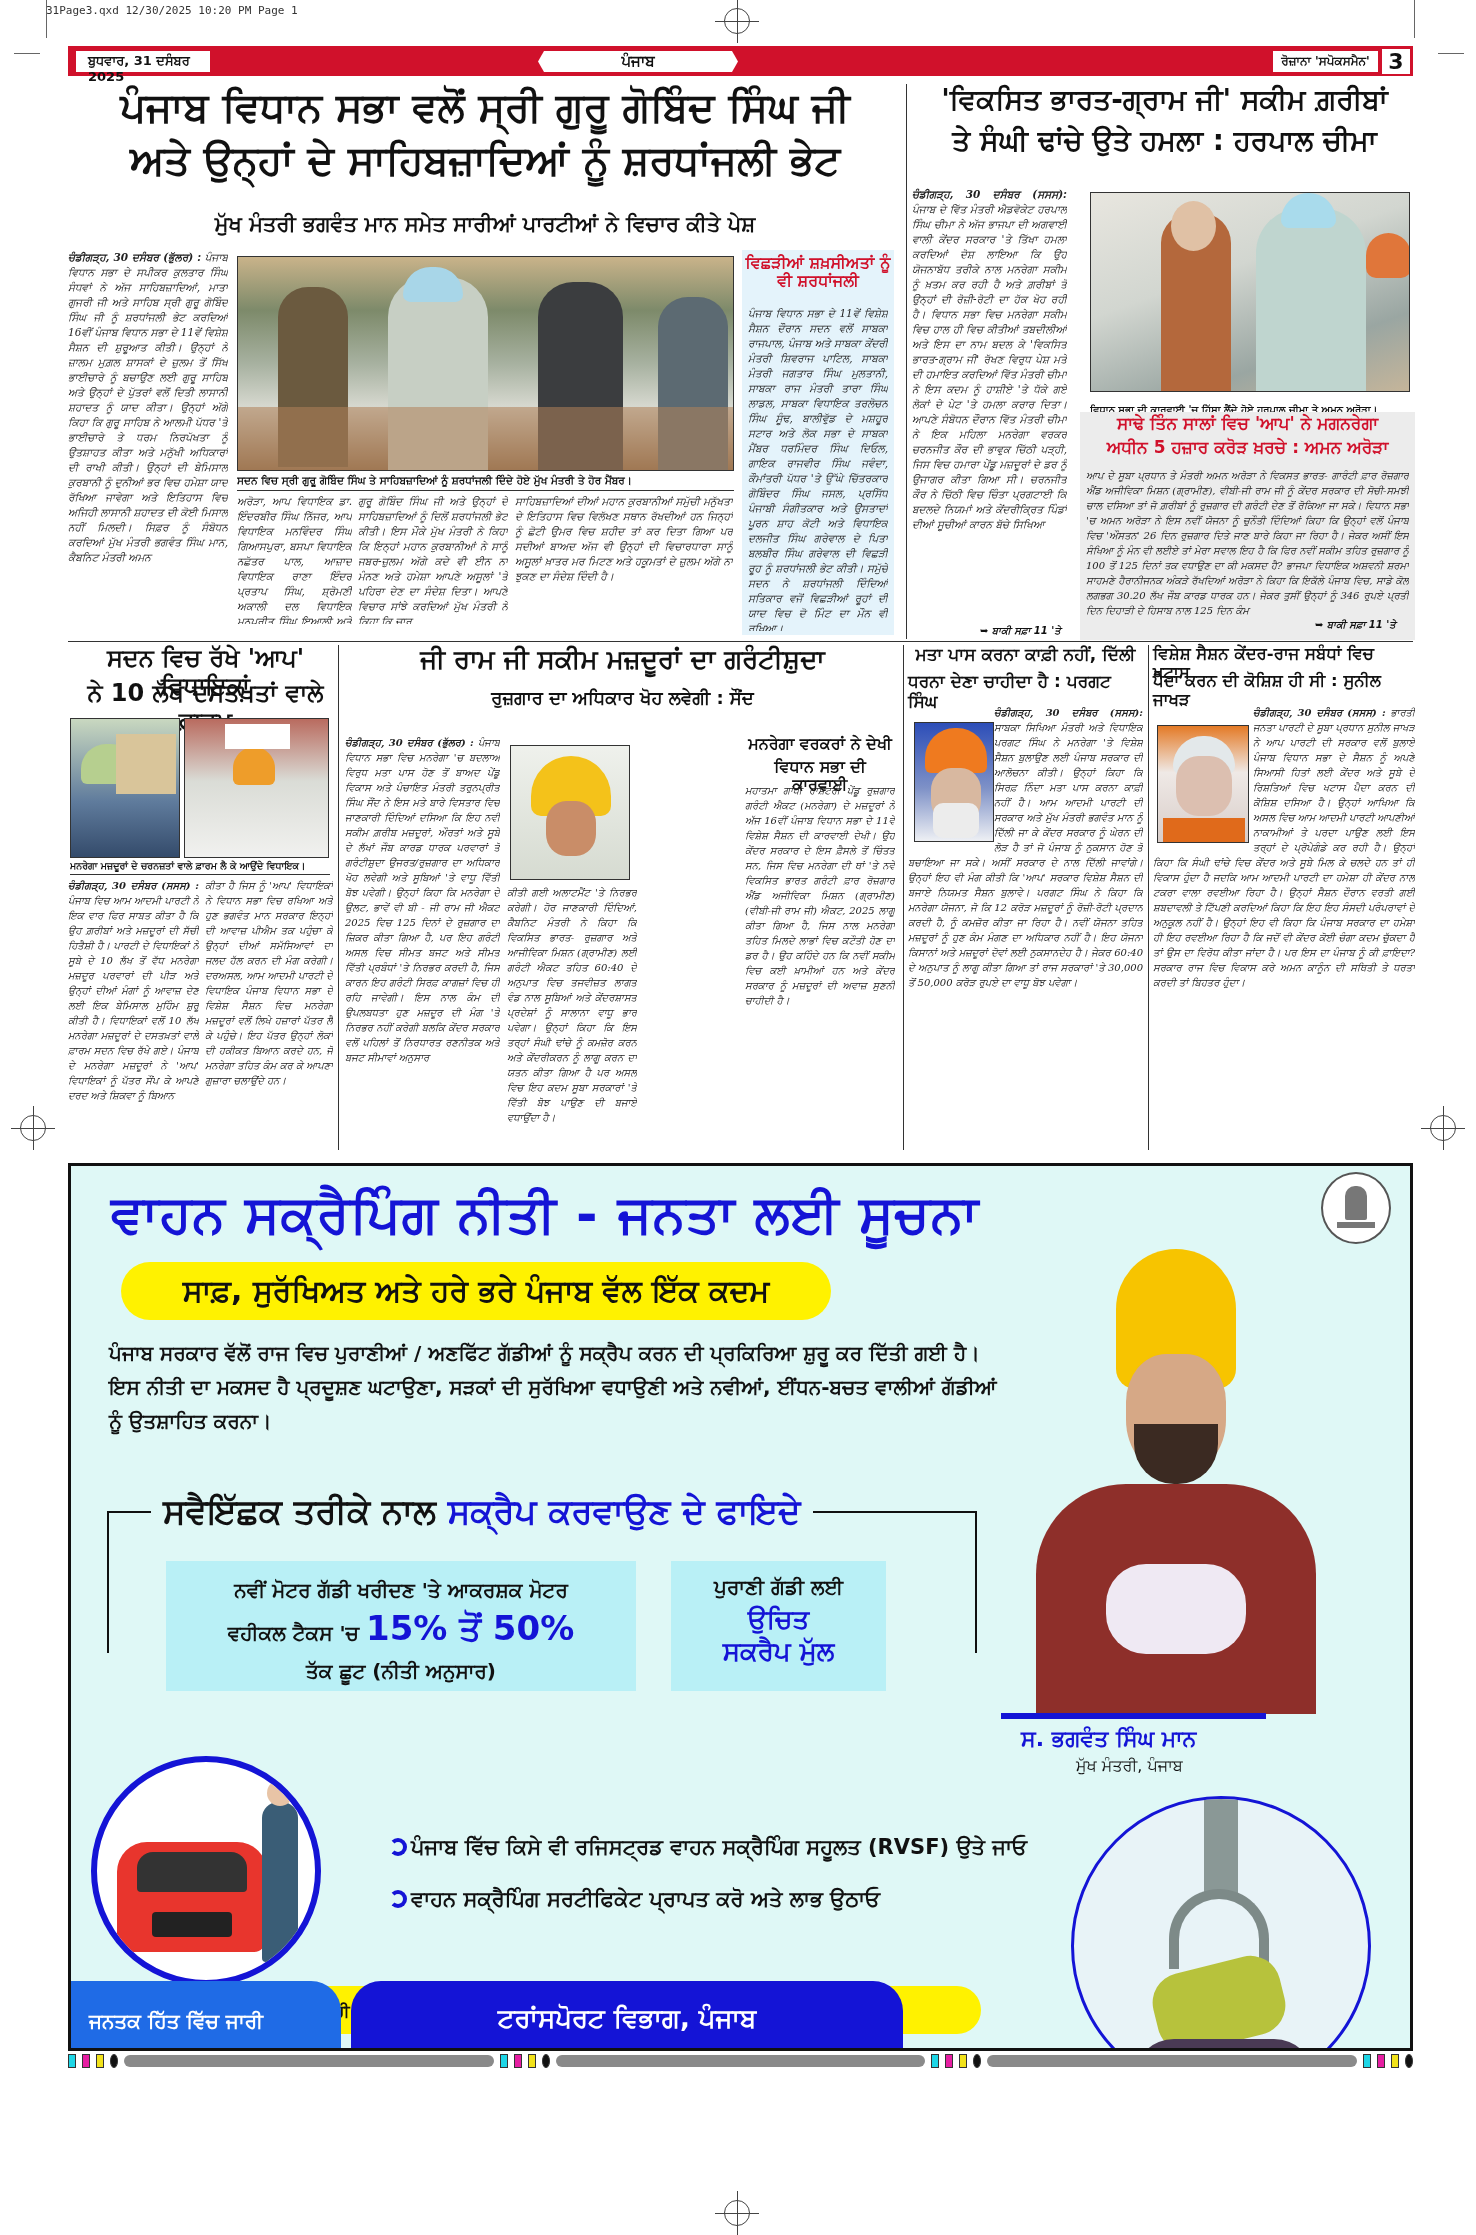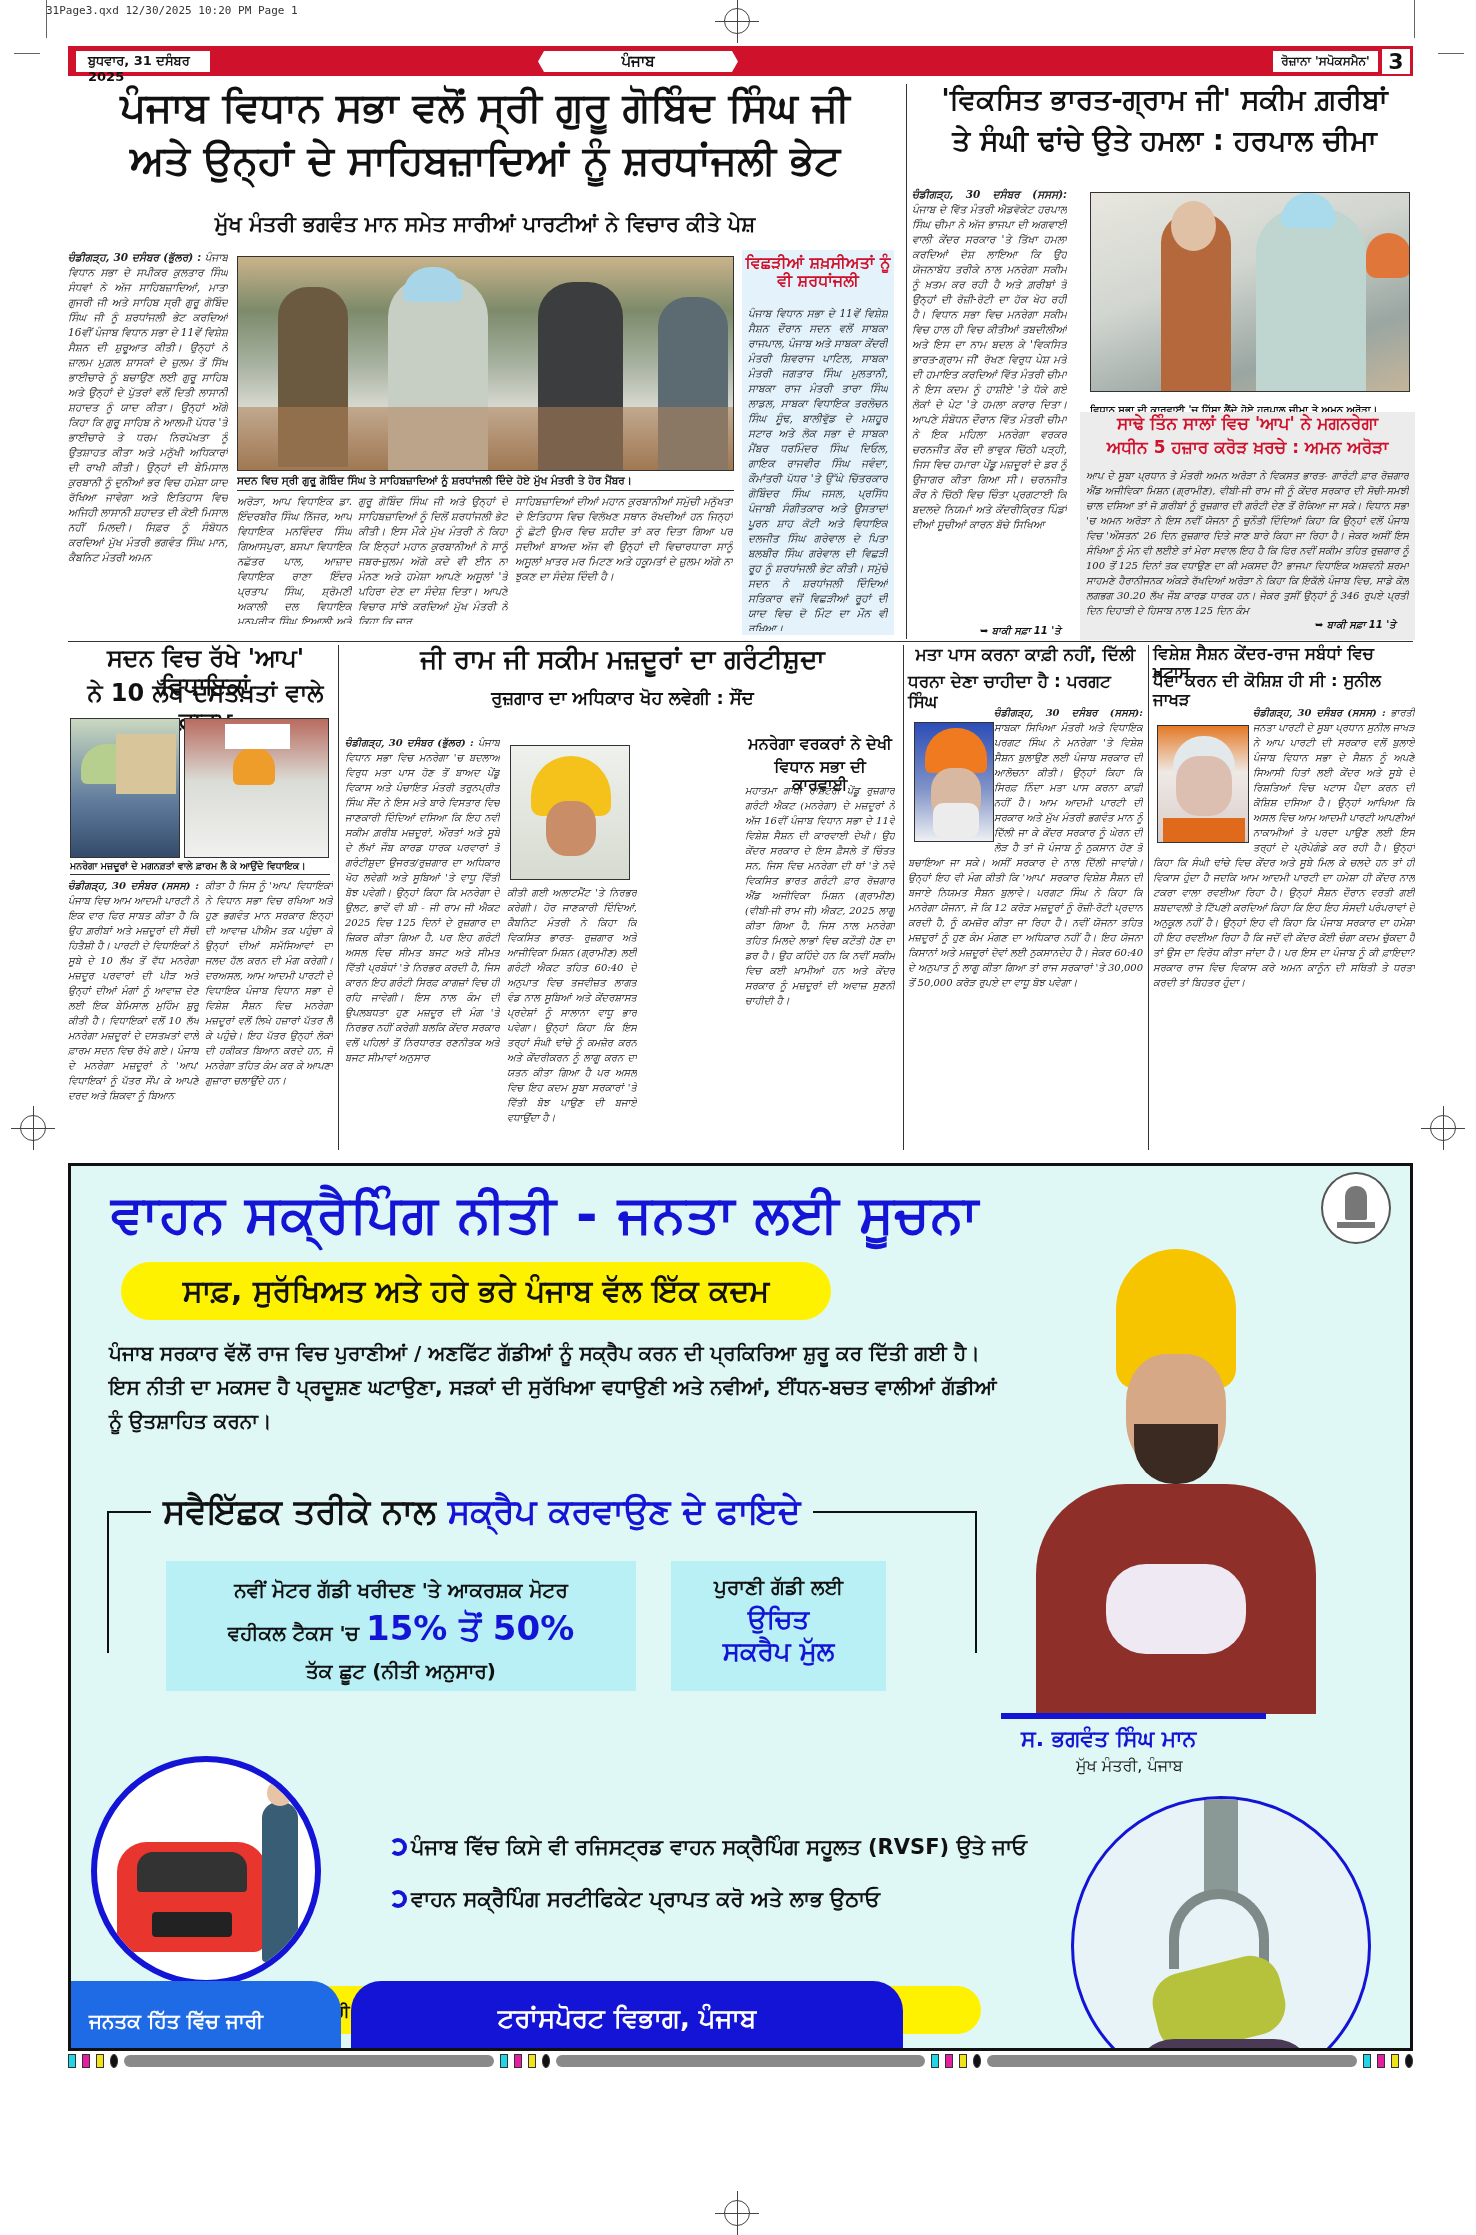--- a/index.html
+++ b/index.html
@@ -143,21 +143,21 @@
 <div class="headline" style="left:68px; top:645px; font-size:24px; width:275px; text-align:center;">ਸਦਨ ਵਿਚ ਰੱਖੇ 'ਆਪ' ਵਿਧਾਇਕਾਂ</div>
 <div class="headline" style="left:68px; top:680px; font-size:24px; width:275px; text-align:center;">ਨੇ 10 ਲੱਖ ਦਸਤਖ਼ਤਾਂ ਵਾਲੇ ਫ਼ਾਰਮ</div>
 <div class="photo" style="left:70px; top:718px; width:110px; height:140px; background:linear-gradient(180deg,#c9d8c0,#5f7b9c 60%,#344b6b);">
   <div style="position:absolute;left:10px;top:25px;width:55px;height:40px;background:#b6cf8f;border-radius:25px 25px 6px 6px;"></div>
   <div style="position:absolute;left:45px;top:15px;width:60px;height:60px;background:#d9c59a;"></div>
 </div>
 <div class="photo" style="left:184px; top:718px; width:145px; height:140px; background:linear-gradient(180deg,#b96b5f,#dadcd6 45%,#f1f1ef);">
   <div style="position:absolute;left:48px;top:28px;width:42px;height:38px;background:#ee9d2a;border-radius:22px 22px 6px 6px;"></div>
   <div style="position:absolute;left:40px;top:5px;width:65px;height:25px;background:#fff;"></div>
 </div>
-<div class="caption" style="left:70px; top:860px; width:260px; font-size:9.5px; white-space:nowrap; overflow:hidden;">ਮਨਰੇਗਾ ਮਜ਼ਦੂਰਾਂ ਦੇ ਮਗਨਰ਼ਤਾਂ ਵਾਲੇ ਫ਼ਾਰਮ ਲੈ ਕੇ ਆਉਂਦੇ ਵਿਧਾਇਕ।</div>
+<div class="caption" style="left:70px; top:860px; width:260px; font-size:9.5px; white-space:nowrap; overflow:hidden;">ਮਨਰੇਗਾ ਮਜ਼ਦੂਰਾਂ ਦੇ ਚਰਨਜ਼ਤਾਂ ਵਾਲੇ ਫ਼ਾਰਮ ਲੈ ਕੇ ਆਉਂਦੇ ਵਿਧਾਇਕ।</div>
 <div class="h-rule" style="left:70px; top:874px; width:260px;"></div>
 <div class="body-text" style="left:68px; top:878px; width:131px; height:270px; overflow:hidden; font-size:10px;">
   <b>ਚੰਡੀਗੜ੍ਹ, 30 ਦਸੰਬਰ (ਸਸਸ) :</b>
   <span>ਪੰਜਾਬ ਵਿਚ ਆਮ ਆਦਮੀ ਪਾਰਟੀ ਨੇ ਇਕ ਵਾਰ ਫਿਰ ਸਾਬਤ ਕੀਤਾ ਹੈ ਕਿ ਉਹ ਗ਼ਰੀਬਾਂ ਅਤੇ ਮਜ਼ਦੂਰਾਂ ਦੀ ਸੱਚੀ ਹਿਤੈਸ਼ੀ ਹੈ। ਪਾਰਟੀ ਦੇ ਵਿਧਾਇਕਾਂ ਨੇ ਸੂਬੇ ਦੇ 10 ਲੱਖ ਤੋਂ ਵੱਧ ਮਨਰੇਗਾ ਮਜ਼ਦੂਰ ਪਰਵਾਰਾਂ ਦੀ ਪੀੜ ਅਤੇ ਉਨ੍ਹਾਂ ਦੀਆਂ ਮੰਗਾਂ ਨੂੰ ਆਵਾਜ਼ ਦੇਣ ਲਈ ਇਕ ਬੇਮਿਸਾਲ ਮੁਹਿੰਮ ਸ਼ੁਰੂ ਕੀਤੀ ਹੈ। ਵਿਧਾਇਕਾਂ ਵਲੋਂ 10 ਲੱਖ ਮਨਰੇਗਾ ਮਜ਼ਦੂਰਾਂ ਦੇ ਦਸਤਖ਼ਤਾਂ ਵਾਲੇ ਫ਼ਾਰਮ ਸਦਨ ਵਿਚ ਰੱਖੇ ਗਏ। ਪੰਜਾਬ ਦੇ ਮਨਰੇਗਾ ਮਜ਼ਦੂਰਾਂ ਨੇ 'ਆਪ' ਵਿਧਾਇਕਾਂ ਨੂੰ ਪੱਤਰ ਸੌਂਪ ਕੇ ਆਪਣੇ ਦਰਦ ਅਤੇ ਸ਼ਿਕਵਾ ਨੂੰ ਬਿਆਨ</span>
 </div>
 <div class="body-text" style="left:205px; top:878px; width:128px; height:270px; overflow:hidden; font-size:10px;">ਕੀਤਾ ਹੈ ਜਿਸ ਨੂੰ 'ਆਪ' ਵਿਧਾਇਕਾਂ ਨੇ ਵਿਧਾਨ ਸਭਾ ਵਿਚ ਰਖਿਆ ਅਤੇ ਹੁਣ ਭਗਵੰਤ ਮਾਨ ਸਰਕਾਰ ਇਨ੍ਹਾਂ ਦੀ ਆਵਾਜ਼ ਪੀਐਮ ਤਕ ਪਹੁੰਚਾ ਕੇ ਉਨ੍ਹਾਂ ਦੀਆਂ ਸਮੱਸਿਆਵਾਂ ਦਾ ਜਲਦ ਹੱਲ ਕਰਨ ਦੀ ਮੰਗ ਕਰੇਗੀ। ਦਰਅਸਲ, ਆਮ ਆਦਮੀ ਪਾਰਟੀ ਦੇ ਵਿਧਾਇਕ ਪੰਜਾਬ ਵਿਧਾਨ ਸਭਾ ਦੇ ਵਿਸ਼ੇਸ਼ ਸੈਸ਼ਨ ਵਿਚ ਮਨਰੇਗਾ ਮਜ਼ਦੂਰਾਂ ਵਲੋਂ ਲਿਖੇ ਹਜ਼ਾਰਾਂ ਪੱਤਰ ਲੈ ਕੇ ਪਹੁੰਚੇ। ਇਹ ਪੱਤਰ ਉਨ੍ਹਾਂ ਲੋਕਾਂ ਦੀ ਹਕੀਕਤ ਬਿਆਨ ਕਰਦੇ ਹਨ, ਜੋ ਮਨਰੇਗਾ ਤਹਿਤ ਕੰਮ ਕਰ ਕੇ ਆਪਣਾ ਗੁਜ਼ਾਰਾ ਚਲਾਉਂਦੇ ਹਨ।</div>
 
 <div class="col-rule" style="left:338px; top:645px; height:505px;"></div>
 
 <div class="headline" style="left:345px; top:645px; font-size:26px; width:555px; text-align:center;">ਜੀ ਰਾਮ ਜੀ ਸਕੀਮ ਮਜ਼ਦੂਰਾਂ ਦਾ ਗਰੰਟੀਸ਼ੁਦਾ</div>

